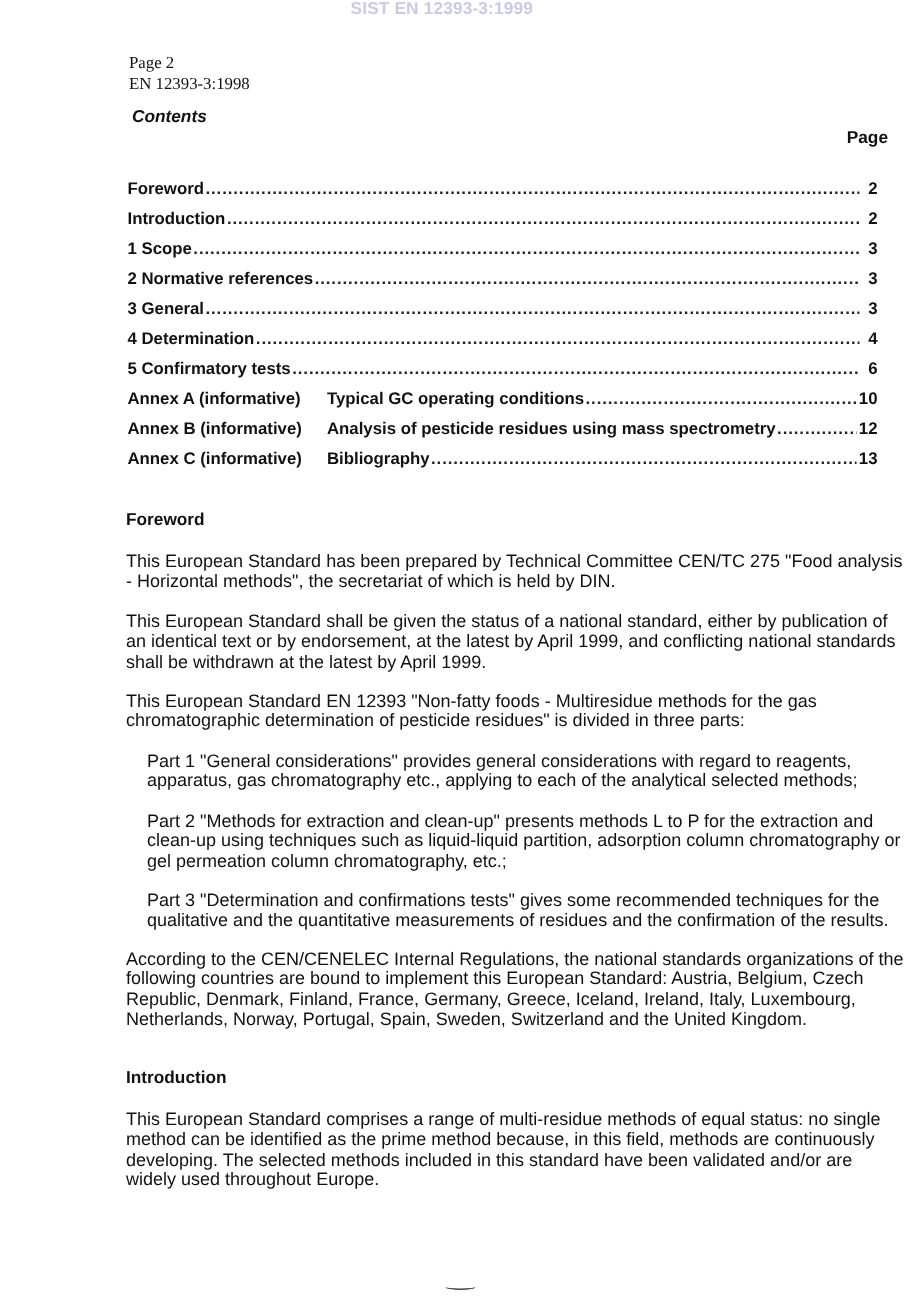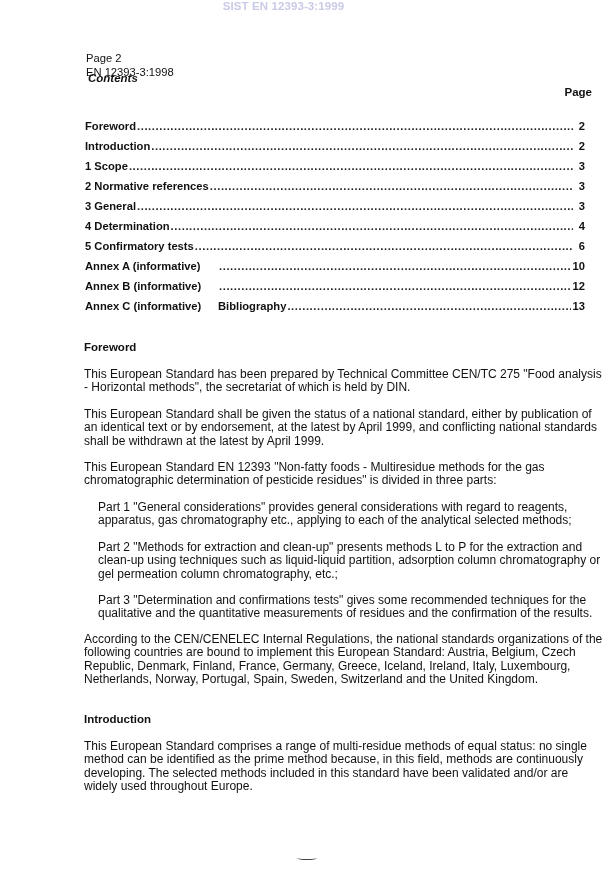--- a/index.html
+++ b/index.html
@@ -13,32 +13,33 @@
       position: relative;
       overflow: hidden;
       font-family: "Liberation Sans", sans-serif;
       color: #111111;
       font-size: 11.2px;
       line-height: 13.4px;
     }
     .watermark {
       position: absolute;
       top: 0px;
-      left: 0;
+      left: 11px;
       width: 567px;
       text-align: center;
       font-weight: bold;
       font-size: 11.5px;
       color: #c9cbe6;
       letter-spacing: 0.1px;
     }
     .header {
       position: absolute;
       left: 86px;
-      top: 52px;
+      top: 36px;
+      font-family: Liberation Serif, serif;
     }
     .header div { line-height: 13.5px; }
     .contents-title {
       position: absolute;
       left: 88px;
       top: 72px;
       font-weight: bold;
       font-size: 11.5px;
       font-style: italic;
     }
@@ -154,25 +155,27 @@
     <span class="dots"></span>
     <span class="pg">4</span>
   </div>
   <div class="toc-row">
     <span class="lbl">5 Confirmatory tests</span>
     <span class="dots"></span>
     <span class="pg">6</span>
   </div>
   <div class="toc-row">
     <span class="annex">Annex A (informative)</span>
+    <span class="lbl">Typical GC operating conditions</span>
     <span class="dots"></span>
     <span class="pg">10</span>
   </div>
   <div class="toc-row">
     <span class="annex">Annex B (informative)</span>
+    <span class="lbl">Analysis of pesticide residues using mass spectrometry</span>
     <span class="dots"></span>
     <span class="pg">12</span>
   </div>
   <div class="toc-row">
     <span class="annex">Annex C (informative)</span>
     <span class="lbl">Bibliography</span>
     <span class="dots"></span>
     <span class="pg">13</span>
   </div>
 </div>

